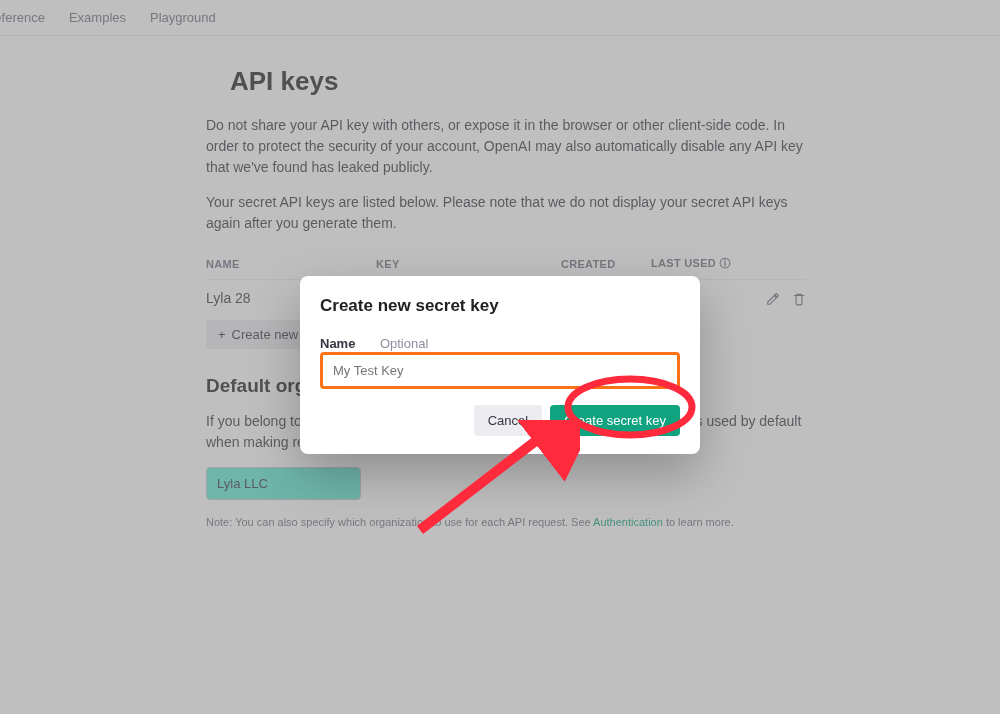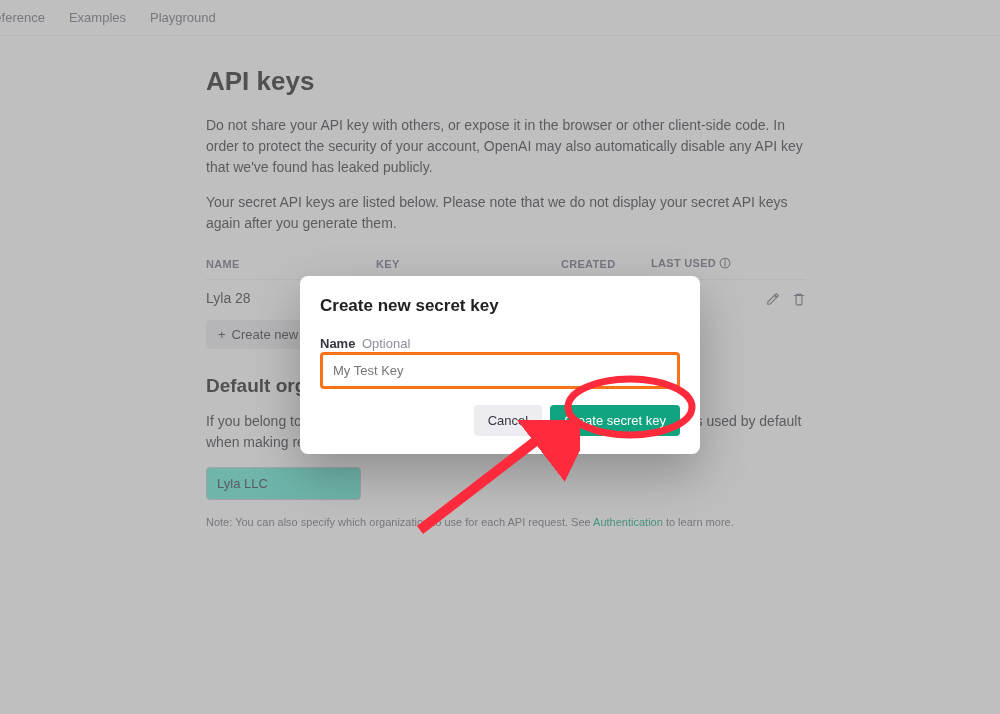--- a/index.html
+++ b/index.html
@@ -2,39 +2,39 @@
 <html><head>
 <meta charset="utf-8">
 <style>
   * { box-sizing: border-box; margin: 0; padding: 0; }
   html, body { width: 1000px; height: 714px; font-family: -apple-system, BlinkMacSystemFont, "Segoe UI", Helvetica, Arial, sans-serif; background: #fff; color: #353740; }
   .page { position: relative; width: 1000px; height: 714px; overflow: hidden; }
   .topnav { display: flex; gap: 24px; padding: 10px 0 10px 0; border-bottom: 1px solid #ececf1; }
   .topnav a { color: #6e6e80; font-size: 13px; text-decoration: none; }
   .topnav a:first-child { margin-left: -10px; }
   .container { max-width: 600px; margin-left: 206px; padding-top: 30px; }
-  h1 { font-size: 26px; font-weight: 700; margin-bottom: 18px; color: #202123; }
+  h1 { font-size: 26px; font-weight: 700; margin-bottom: 18px; color: #202123; margin-left: 24px; }
   p.lead { font-size: 14px; line-height: 1.5; color: #353740; margin-bottom: 14px; }
   table { width: 100%; border-collapse: collapse; margin-top: 12px; }
   th { text-align: left; font-size: 11px; font-weight: 700; color: #6e6e80; letter-spacing: 0.3px; padding: 8px 0; border-bottom: 1px solid #ececf1; }
   td { font-size: 14px; color: #353740; padding: 10px 0 6px 0; }
   td.actions { text-align: right; color: #6e6e80; }
   .actions svg { width: 14px; height: 14px; vertical-align: middle; }
   .btn-secondary { display: inline-flex; align-items: center; gap: 6px; background: #ececf1; border: none; border-radius: 4px; padding: 7px 12px; font-size: 13px; color: #353740; cursor: pointer; margin-top: 8px; }
   h2 { font-size: 19px; font-weight: 700; margin: 26px 0 14px 0; color: #202123; }
   .select { border: 1px solid #c5c5d2; border-radius: 4px; padding: 8px 28px 8px 10px; font-size: 13px; color: #353740; width: 155px; background: #5eead4; position: relative; display: inline-block; }
   .note { font-size: 11px; color: #6e6e80; margin-top: 16px; }
   .note a { color: #10a37f; text-decoration: none; }
 
   
   .scrim { position: absolute; inset: 0; background: rgba(128,128,128,0.5); }
   .modal { position: absolute; left: 300px; top: 276px; width: 400px; background: #fff; border-radius: 8px; padding: 20px 20px 18px 20px; box-shadow: 0 20px 50px rgba(0,0,0,0.25); }
   .modal h3 { font-size: 17px; font-weight: 700; color: #202123; margin-bottom: 18px; }
   .modal .lbl { font-size: 13px; font-weight: 600; color: #353740; }
-  .modal .opt { font-size: 13px; color: #8e8ea0; margin-left: 2px; font-weight: 400; }
+  .modal .opt { font-size: 13px; color: #8e8ea0; margin-left: 20px; font-weight: 400; }
   .modal input[type=text] { width: 100%; border: 3px solid #f97316; border-radius: 4px; padding: 8px 10px; font-size: 13px; outline: none; }
   .modal .mrow { display: flex; justify-content: flex-end; gap: 8px; margin-top: 16px; align-items: center; }
   .btn-cancel { background: #ececf1; border: none; border-radius: 4px; padding: 8px 14px; font-size: 13px; color: #353740; cursor: pointer; }
   .btn-primary { background: #10a37f; border: none; border-radius: 4px; padding: 8px 14px; font-size: 13px; color: #fff; font-weight: 500; cursor: pointer; }
 
   
   .annot { position: absolute; pointer-events: none; }
 </style>
 </head>
 <body>

